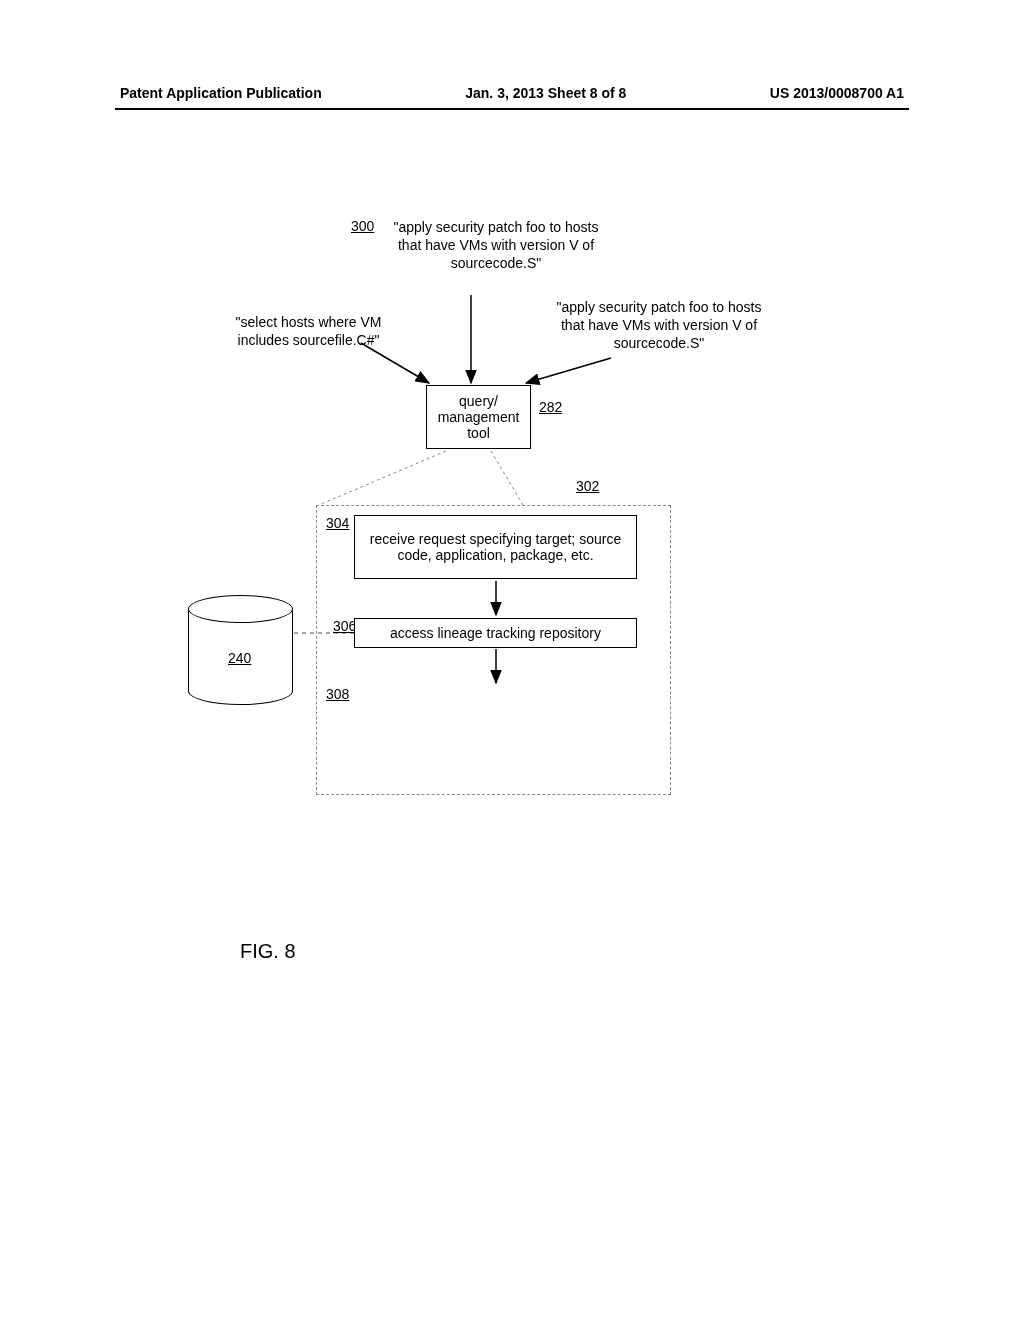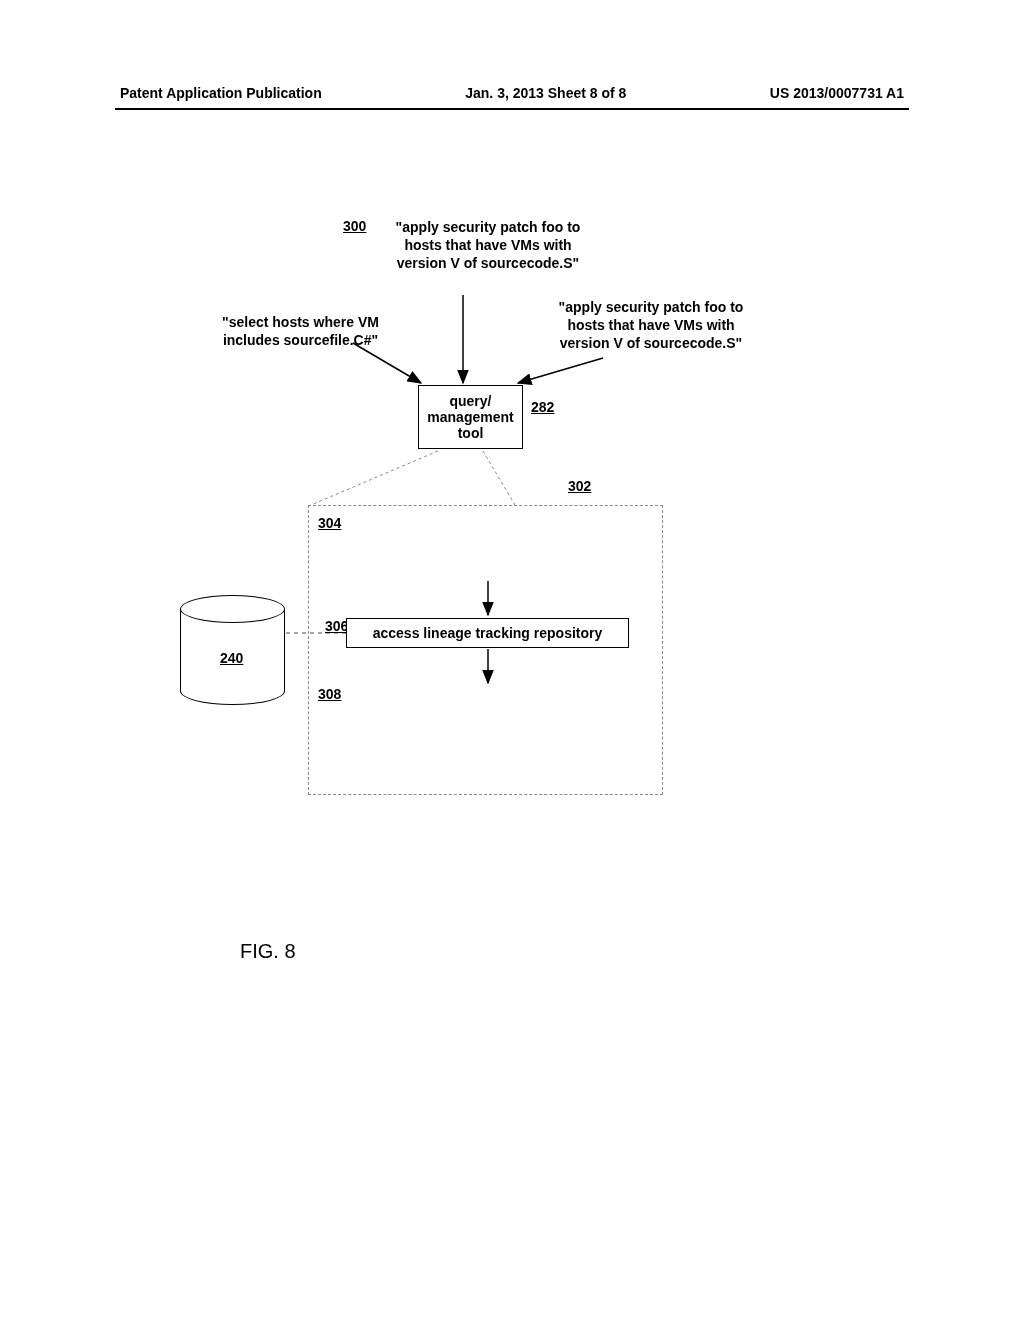--- a/index.html
+++ b/index.html
@@ -29,24 +29,23 @@
       position: absolute;
       top: 108px;
       left: 115px;
       right: 115px;
       height: 2px;
       background: black;
     }
     .diagram {
       position: absolute;
       top: 200px;
-      left: 8px;
+      left: 16px;
       width: 848px;
       height: 800px;
-      font-weight: bold;
     }
     .text-block {
       position: absolute;
       font-size: 14px;
       text-align: center;
       line-height: 1.3;
     }
     .ref-num-standalone {
       position: absolute;
       text-decoration: underline;
@@ -116,21 +115,21 @@
       width: 1024px;
       height: 800px;
     }
   </style>
 </head>
 <body>
 
 <div class="header">
   <span>Patent Application Publication</span>
   <span>Jan. 3, 2013  Sheet 8 of 8</span>
-  <span>US 2013/0007731 A1</span>
+  <span>US 2013/0008700 A1</span>
 </div>
 <div class="header-rule"></div>
 
 <div class="diagram">
 
   <svg class="arrows">
     <defs>
       <marker id="arrowhead" markerWidth="10" markerHeight="8" refX="9" refY="4" orient="auto">
         <polygon points="0 0, 10 4, 0 8" fill="black"></polygon>
       </marker>
@@ -165,20 +164,23 @@
   <div class="box" style="left:410px; top:185px; width:105px; height:64px;">
     <span>query/ management tool</span>
   </div>
   <div class="ref-num-standalone" style="left:523px; top:185px;margin-top:14px;">282</div>
 
   <div class="ref-num-standalone" style="left:560px; top:278px;">302</div>
 
   <div class="dashed-box" style="left:300px; top:305px; width:355px; height:290px;"></div>
 
   <div class="ref-num-standalone" style="left:310px; top:315px;">304</div>
+  <div class="box" style="left:338px; top:315px; width:283px; height:64px;">
+    <span>receive request specifying target; source code, application, package, etc.</span>
+  </div>
 
   <div class="ref-num-standalone" style="left:310px; top:418px;margin-left:7px;">306</div>
   <div class="box" style="left:338px; top:418px; width:283px; height:30px;">
     <span>access lineage tracking repository</span>
   </div>
 
   <div class="ref-num-standalone" style="left:310px; top:486px;">308</div>
 
   <div class="cylinder" style="left:140px; top:395px;margin-left:32px;">
     <div class="cylinder-body"></div>

